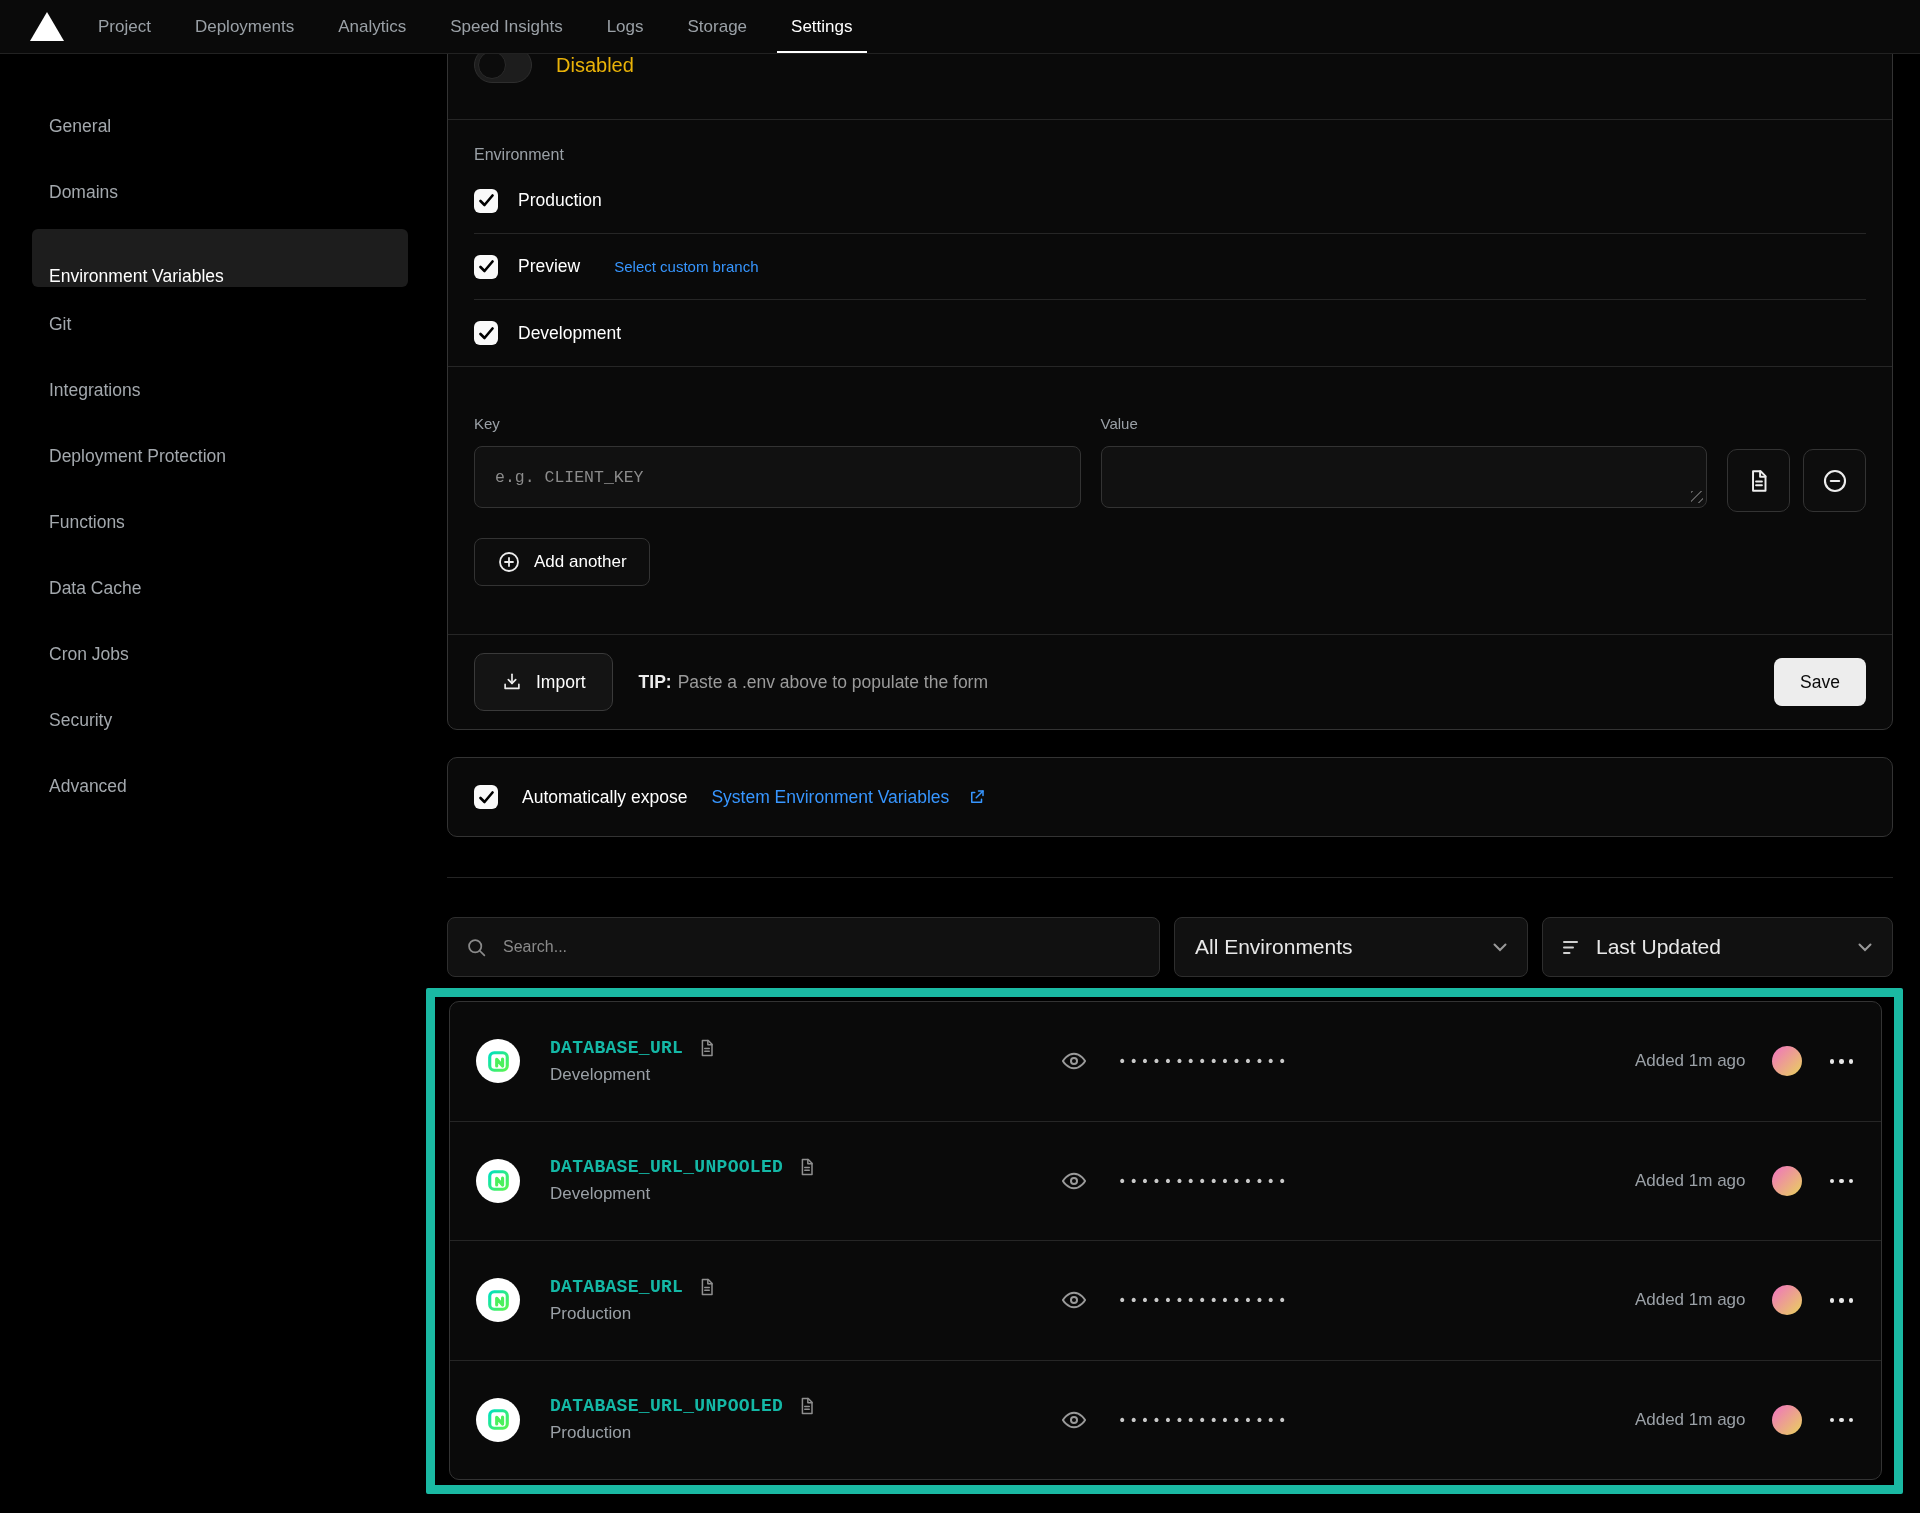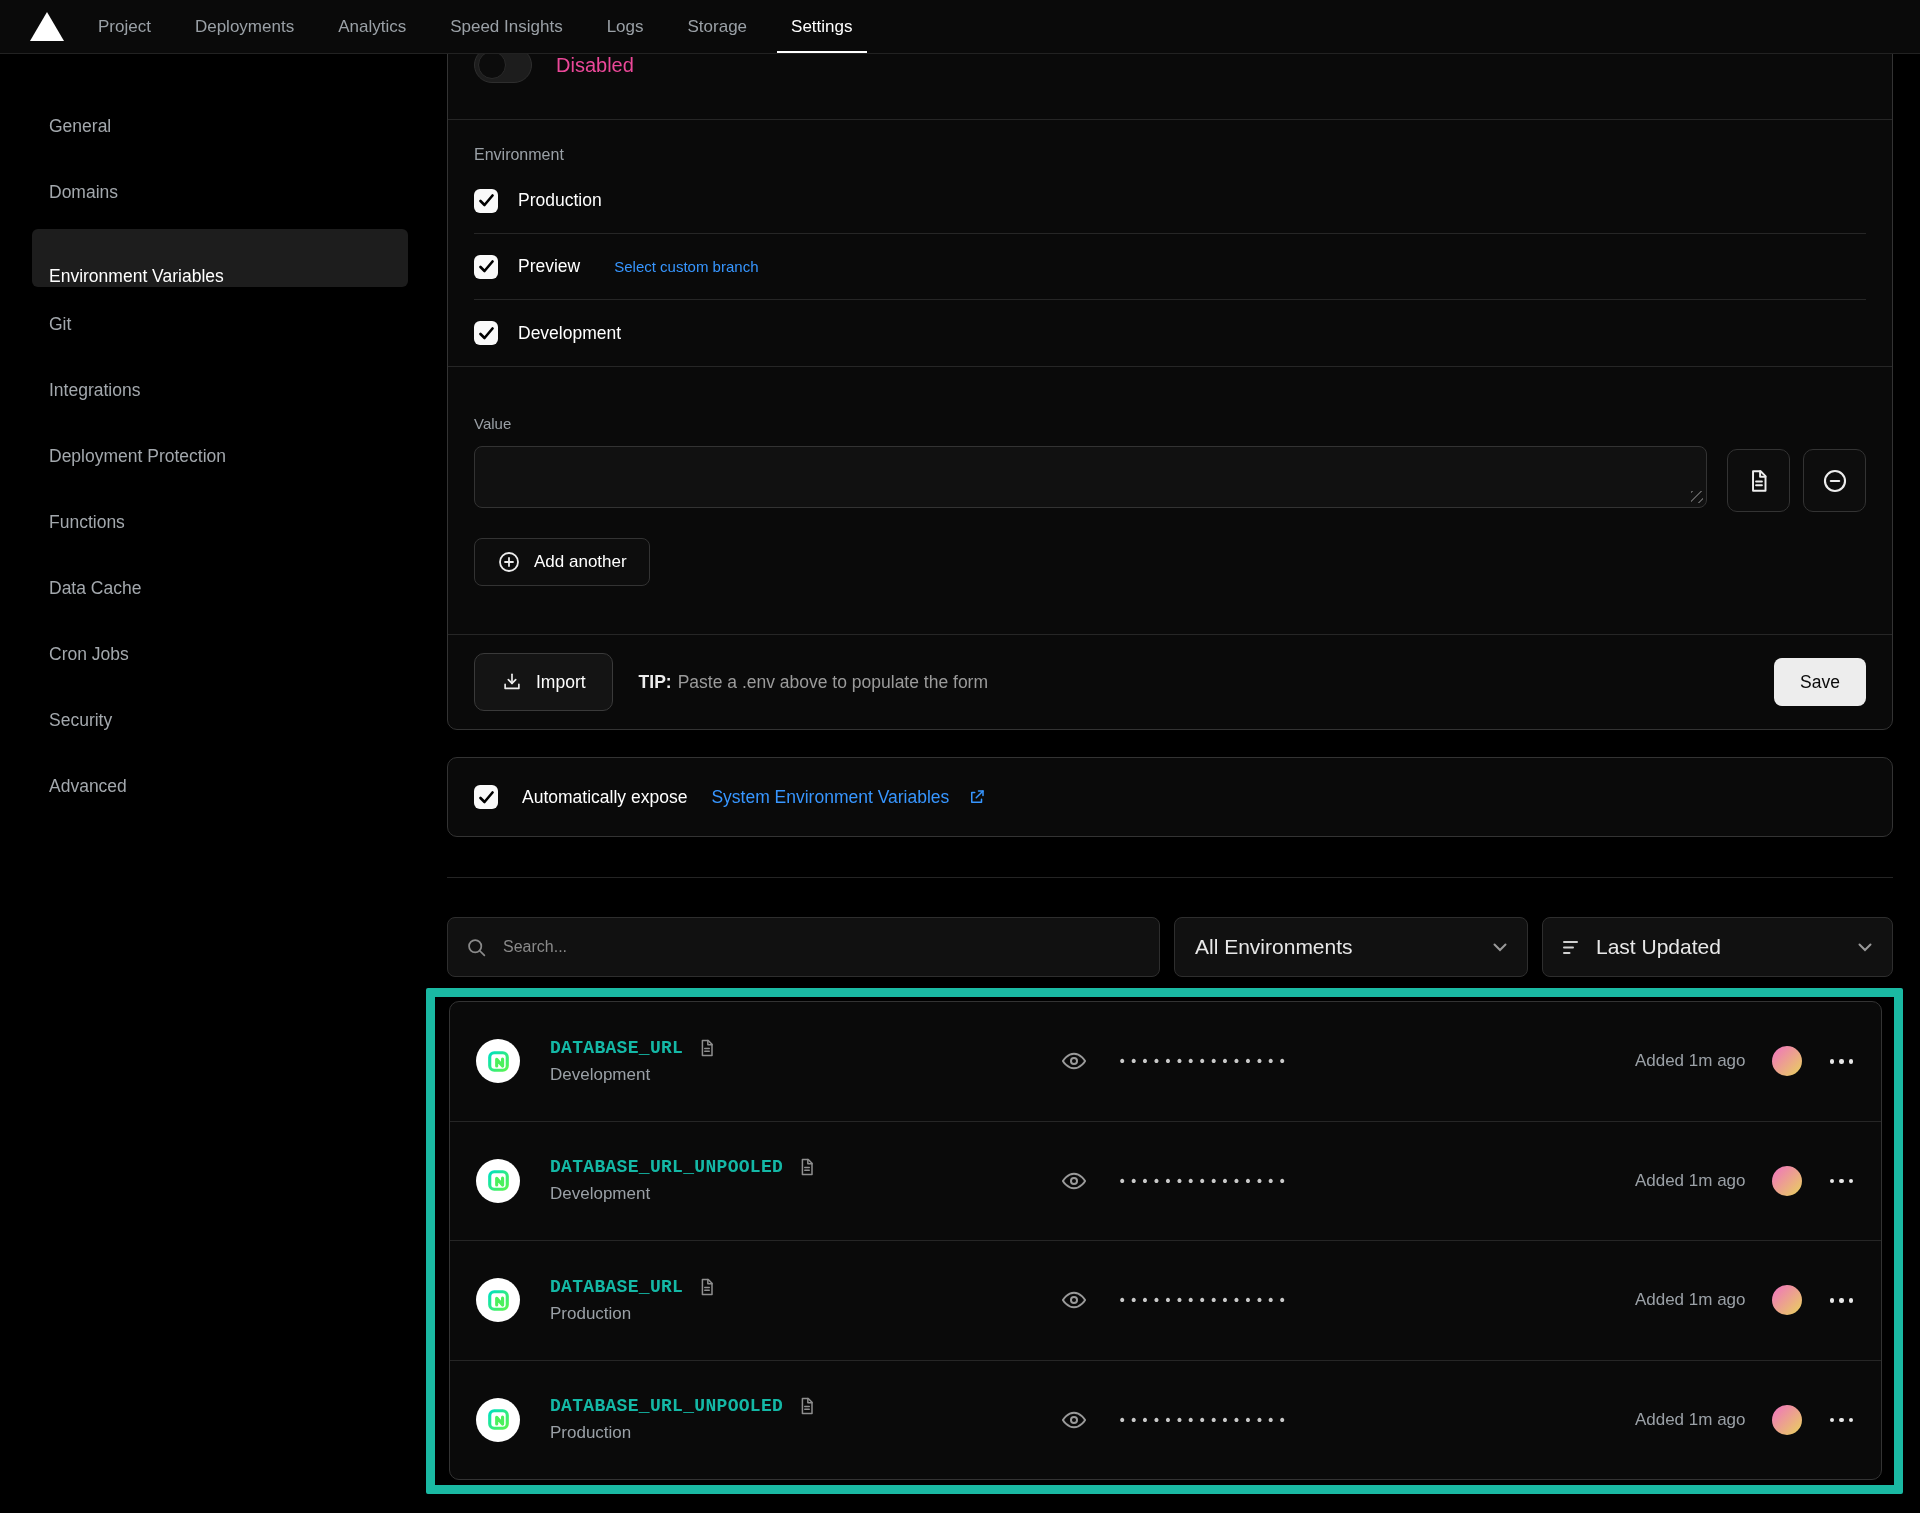--- a/index.html
+++ b/index.html
@@ -31,21 +31,21 @@
   .side-item{height:58px;margin-bottom:8px;display:flex;align-items:center;padding:0 17px;
     border-radius:6px;color:#a3a8ad;font-size:17.5px;cursor:pointer;}
   .side-item.active{background:#1d1d1d;color:#fff;align-items:flex-end;}
 
   
   .card{position:absolute;left:447px;width:1446px;background:#0a0a0a;border:1px solid var(--border);border-radius:10px;}
   .card-form{top:10px;z-index:1;}
   .toggle-row{display:flex;align-items:center;gap:24px;padding:36px 26px;}
   .toggle{position:relative;width:58px;height:36px;border-radius:18px;background:#1d1d1d;border:1px solid #2e2e2e;cursor:pointer;flex:none;}
   .toggle .knob{position:absolute;top:3px;left:3px;width:28px;height:28px;border-radius:50%;background:#0c0c0c;border:1px solid #2a2a2a;}
-  .toggle-label{font-size:20px;color:#ec4899;}
+  .toggle-label{font-size:20px;color:#eab308;}
   .sect-divider{border-top:1px solid var(--divider);}
   .env-section{padding:0 26px;}
   .env-title{margin-top:26px;font-size:16px;color:var(--txt-dim);}
   .env-rows{margin-top:4px;}
   .env-row{height:66px;display:flex;align-items:center;gap:20px;border-bottom:1px solid var(--divider);}
   .env-row:last-child{border-bottom:none;}
   .checkbox{width:24px;height:24px;border-radius:6px;background:#fafafa;display:flex;align-items:center;justify-content:center;flex:none;cursor:pointer;}
   .checkbox svg{display:block;}
   .env-label{font-size:17.5px;color:#fff;}
   .branch-link{font-size:15px;color:var(--link-blue);margin-left:14px;cursor:pointer;}
@@ -159,20 +159,24 @@
               </svg>
             </div>
             <span class="env-label">Development</span>
 
           </div>
         </div>
     </div>
     <div class="sect-divider"></div>
 
     <div class="kv-section">
+      <div class="kv-col">
+        <div class="kv-label">Key</div>
+        <input class="kv-input" placeholder="e.g. CLIENT_KEY" style="">
+      </div>
       <div class="kv-col kv-value">
         <div class="kv-label">Value</div>
         <textarea class="kv-textarea" style=""></textarea>
         <div class="resize-grip"></div>
       </div>
       <div class="kv-iconbtns">
         <div class="icon-btn">
           <svg width="26" height="26" viewBox="0 0 24 24" fill="none" stroke="#ededed" stroke-width="1.8" stroke-linecap="round" stroke-linejoin="round">
             <path d="M6.5 3h7L18 7.5V21h-11.5z"></path>
               <path d="M13 3v5h5"></path>

